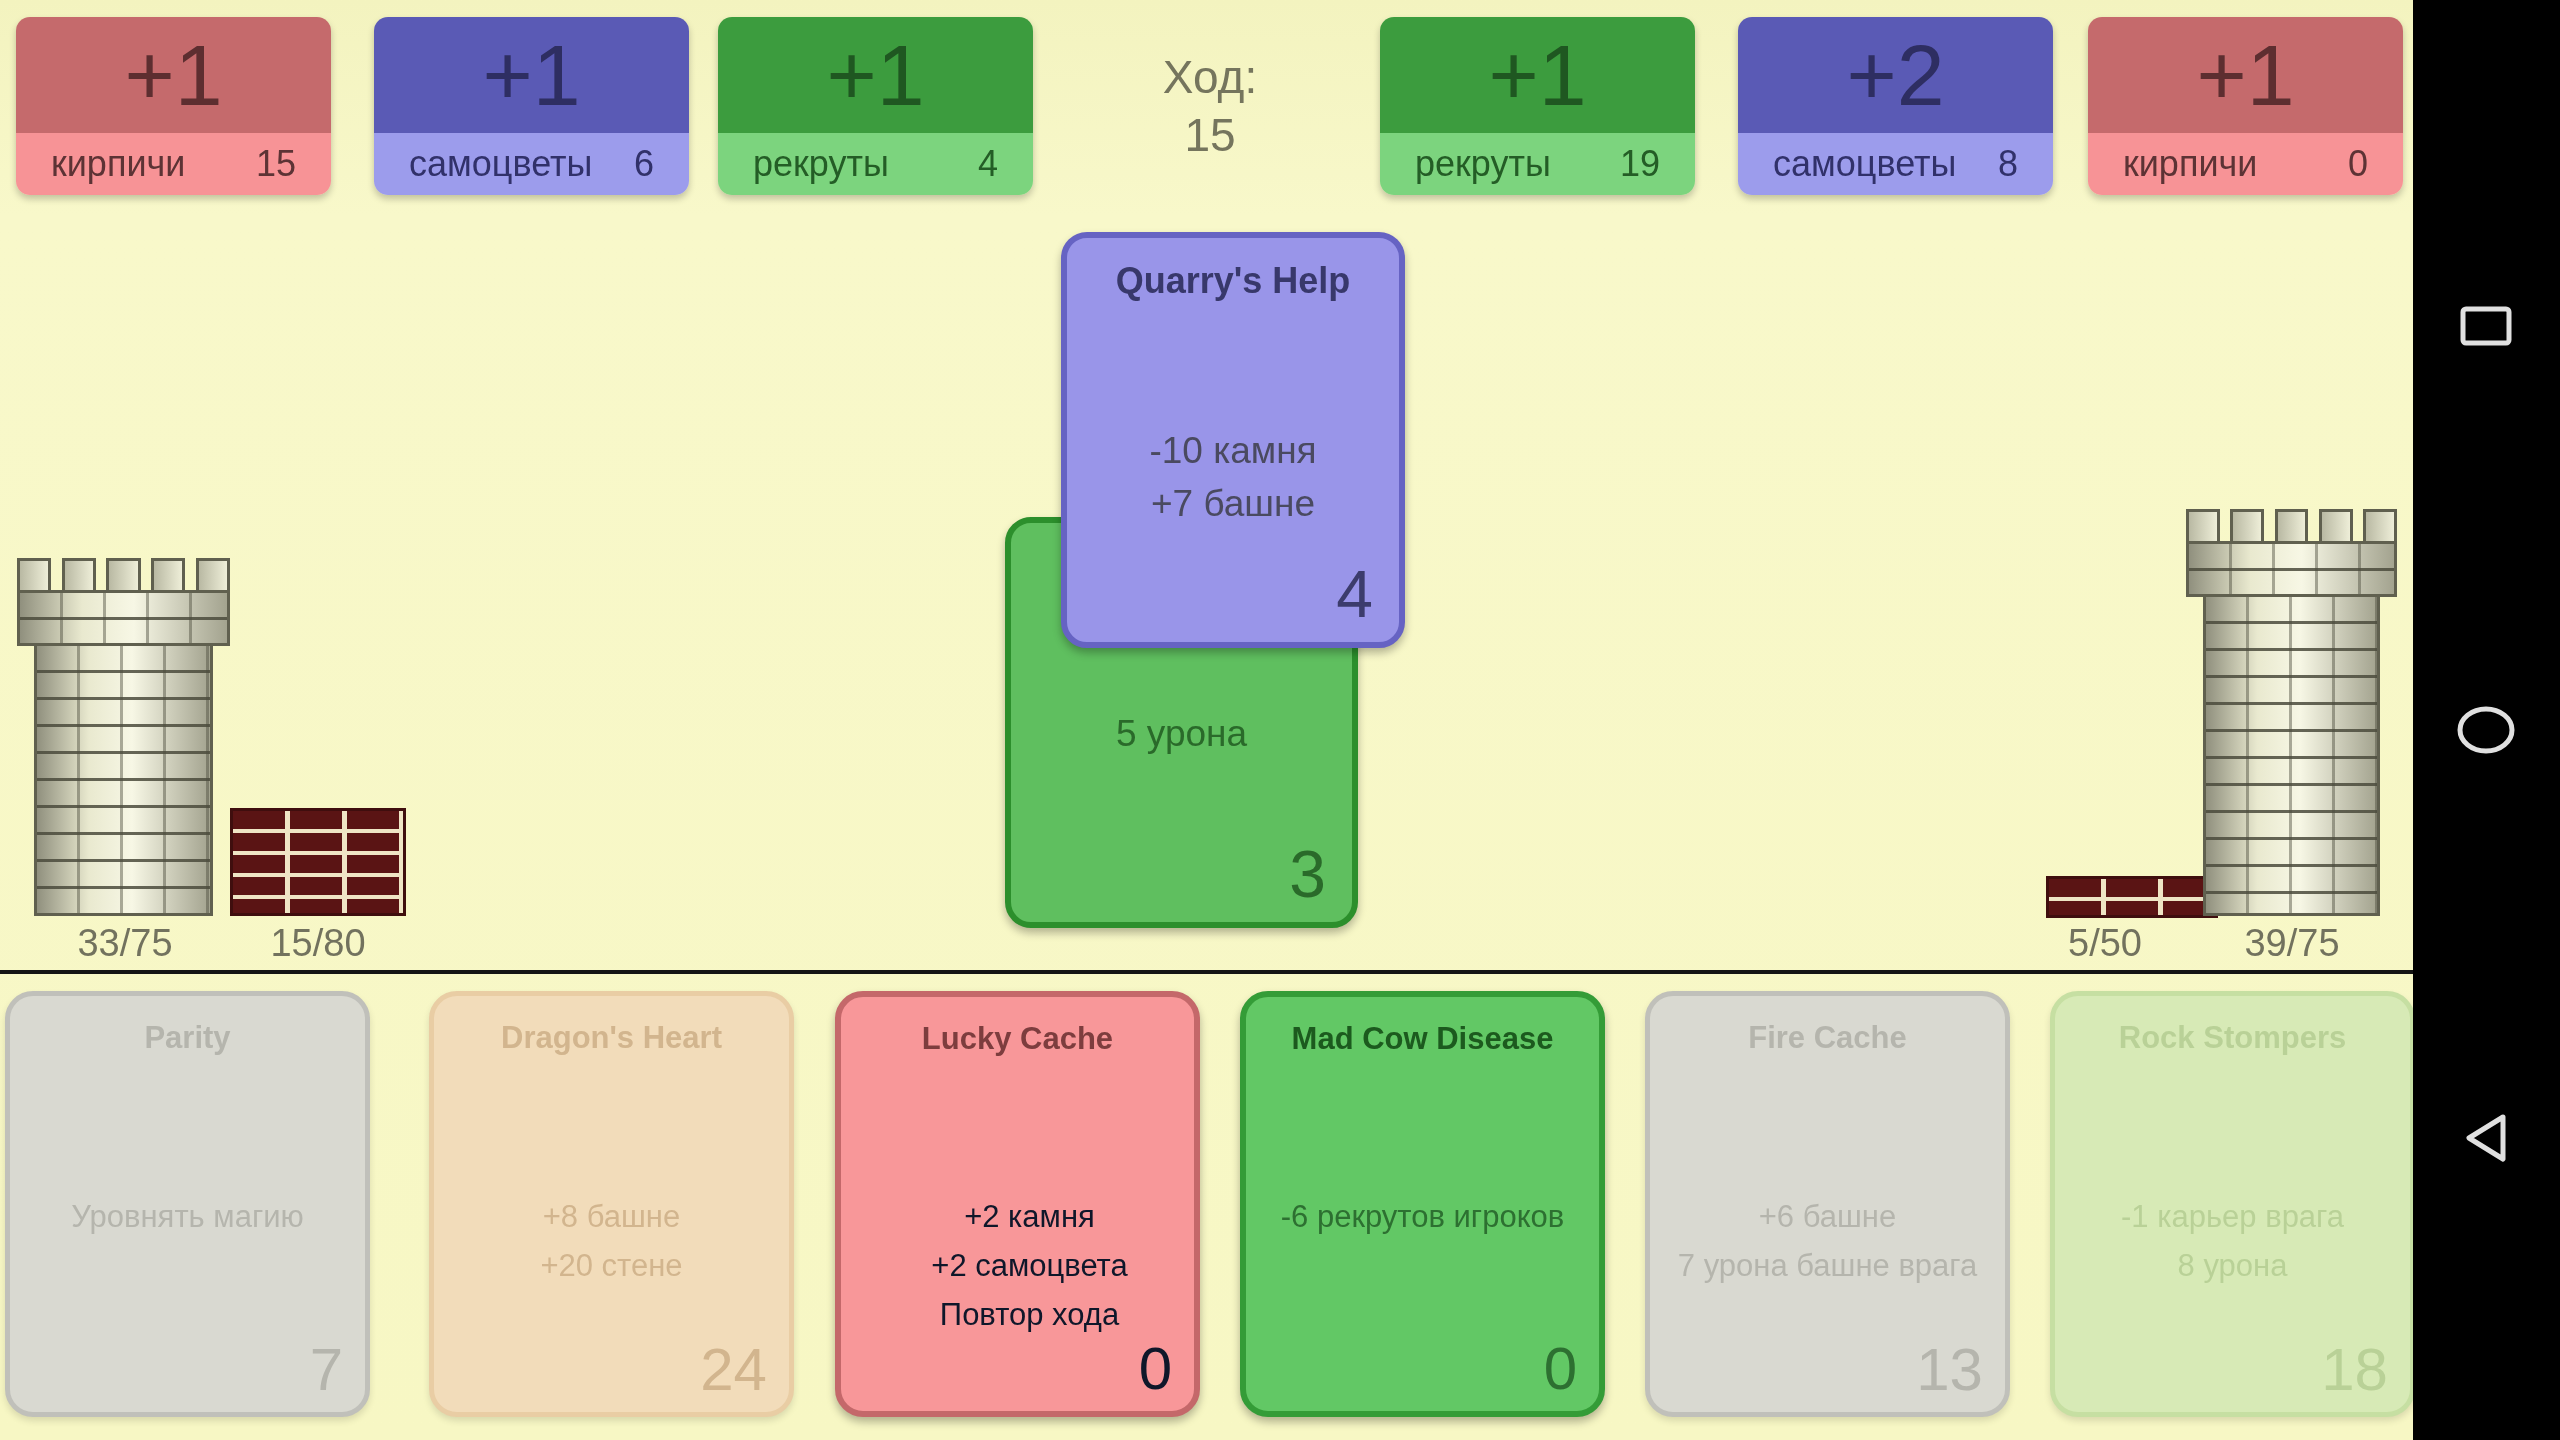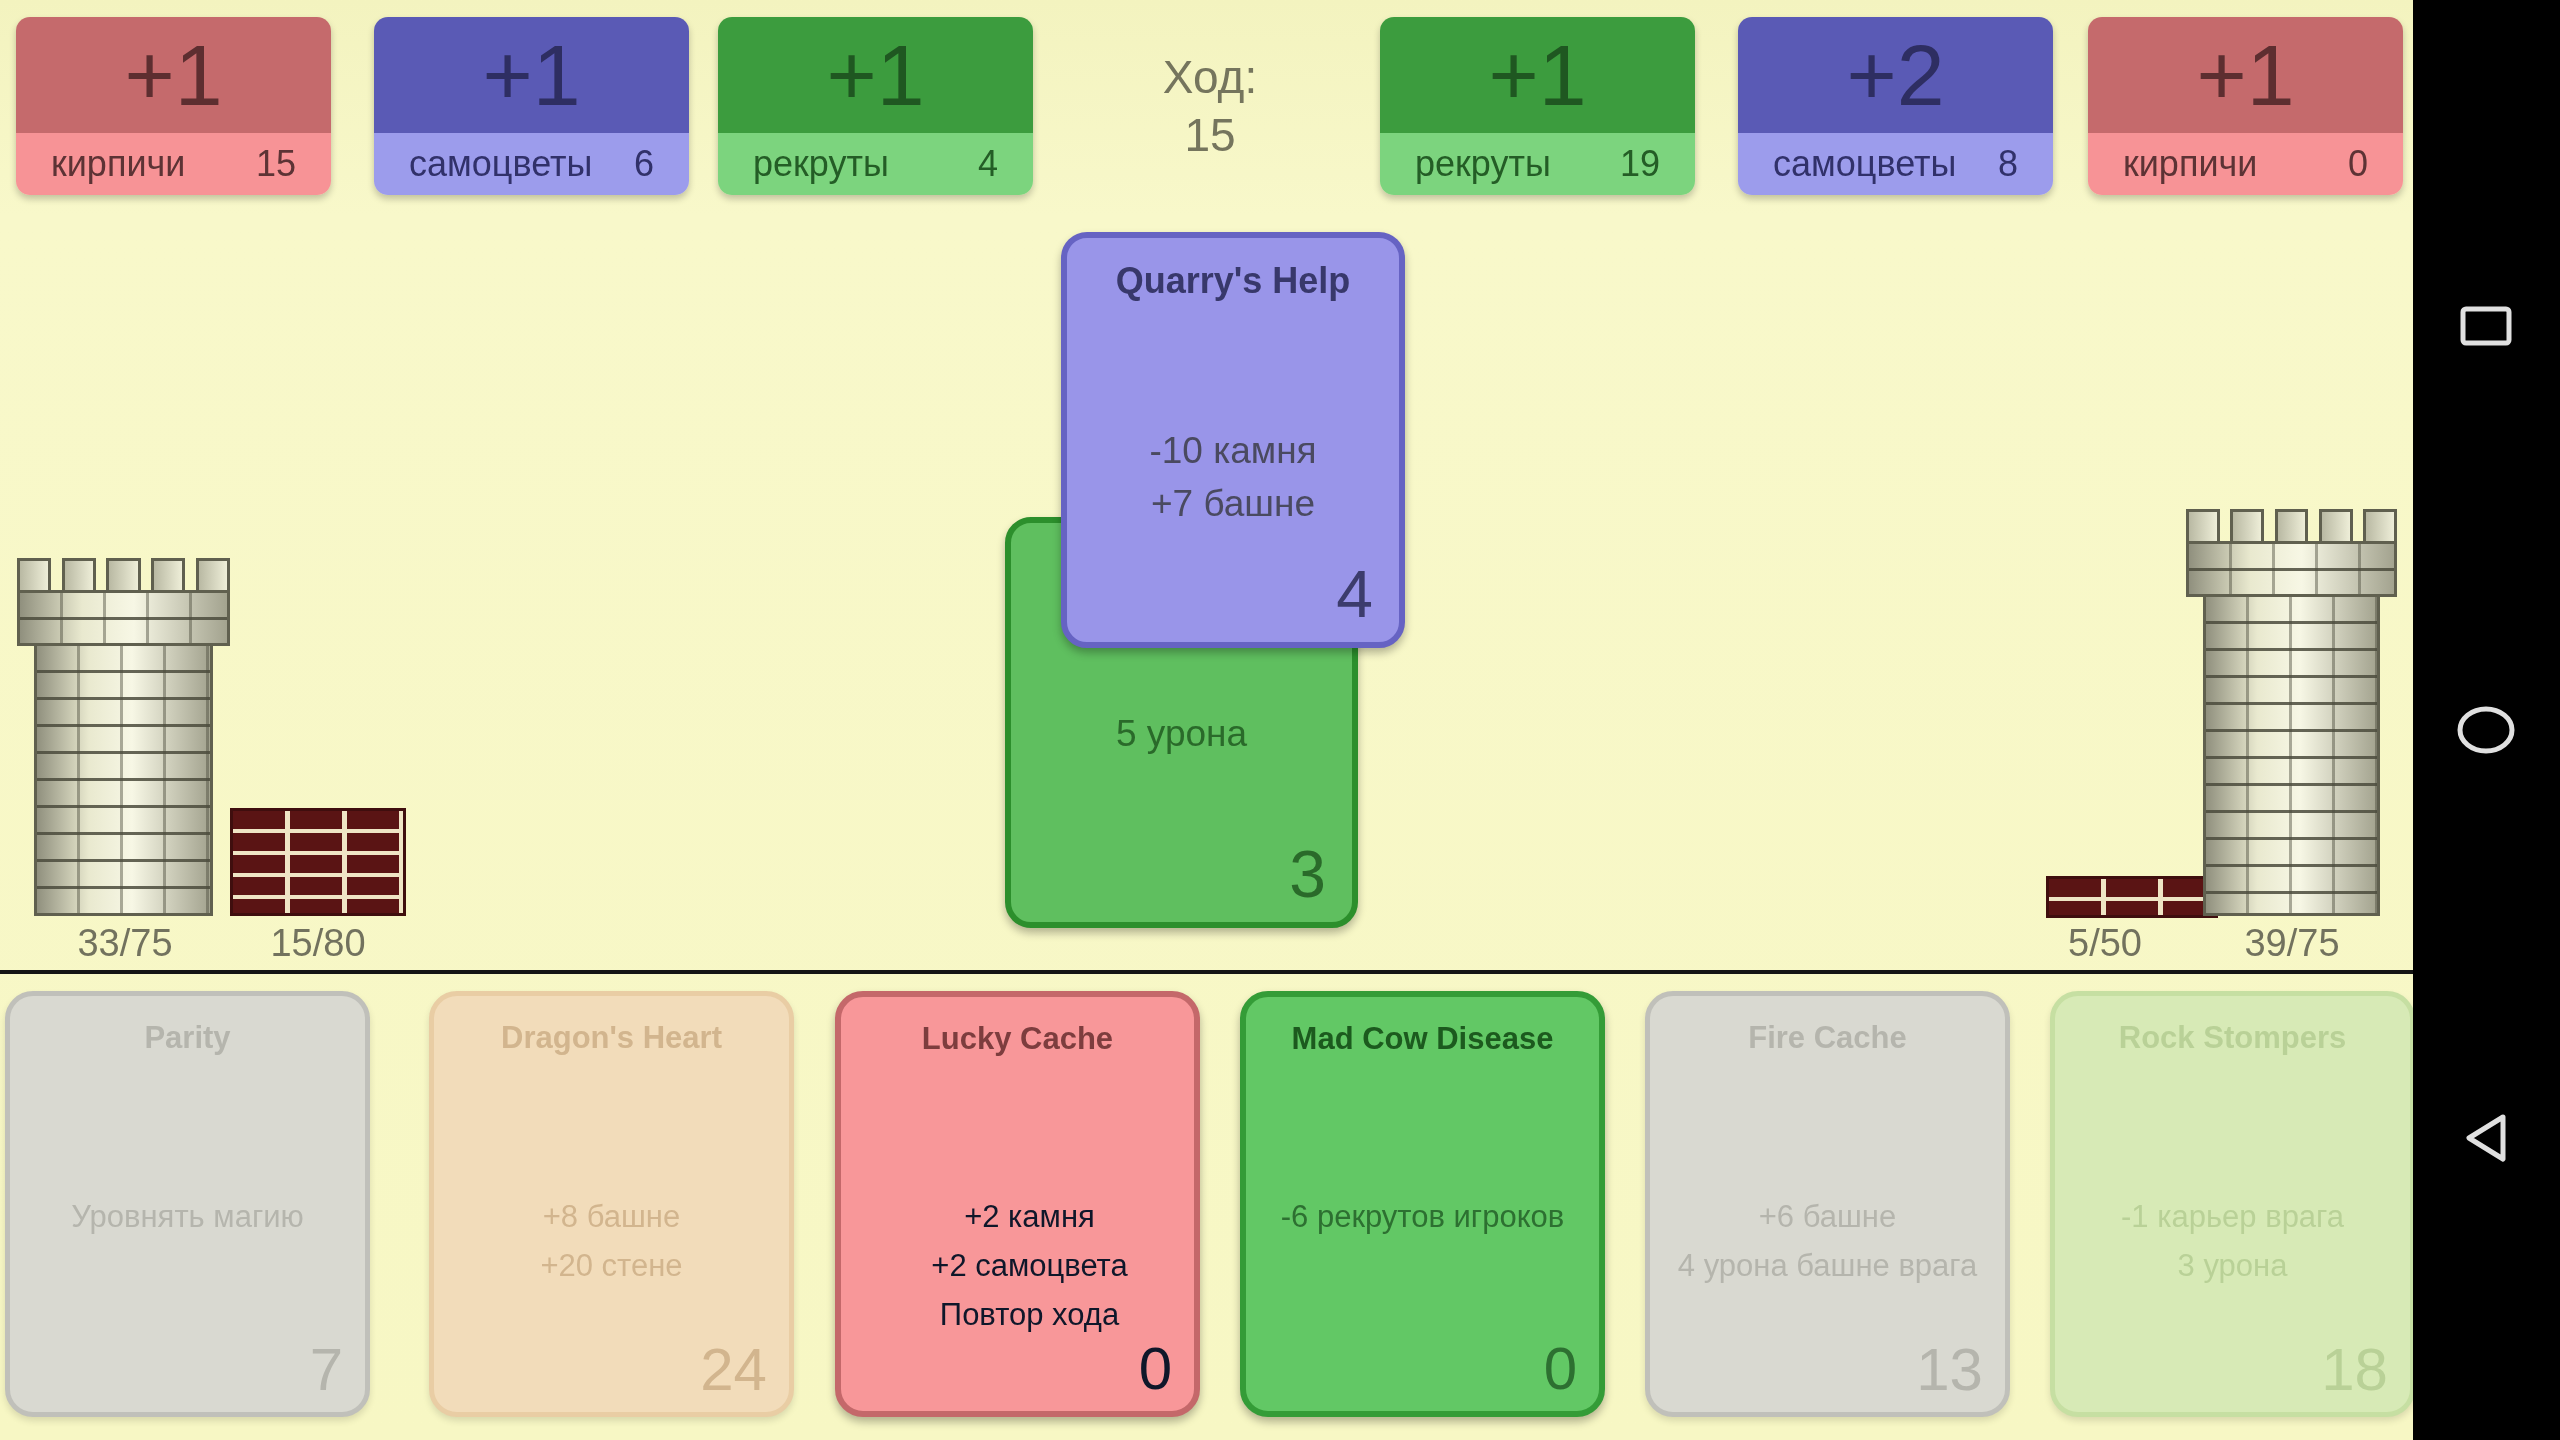--- a/index.html
+++ b/index.html
@@ -228,29 +228,29 @@
     <div class="hc-title">Mad Cow Disease</div>
     <div class="hc-body">
       <div>-6 рекрутов игроков</div>
     </div>
     <div class="hc-cost">0</div>
   </div>
   <div class="hcard hc-gray" style="left:1645px">
     <div class="hc-title">Fire Cache</div>
     <div class="hc-body">
       <div>+6 башне</div>
-      <div>4 урона башне врага</div>
+      <div>7 урона башне врага</div>
     </div>
     <div class="hc-cost">13</div>
   </div>
   <div class="hcard hc-palegreen" style="left:2050px">
     <div class="hc-title">Rock Stompers</div>
     <div class="hc-body">
       <div>-1 карьер врага</div>
-      <div>3 урона</div>
+      <div>8 урона</div>
     </div>
     <div class="hc-cost">18</div>
   </div>
 
   <div class="nav-bar">
     <div class="nav-btn" style="top:296px">
       <svg width="60" height="60" viewBox="0 0 60 60">
         <rect x="7" y="13" width="46" height="34" rx="3" fill="none" stroke="#e0e0e0" stroke-width="5"></rect>
       </svg>
     </div>

